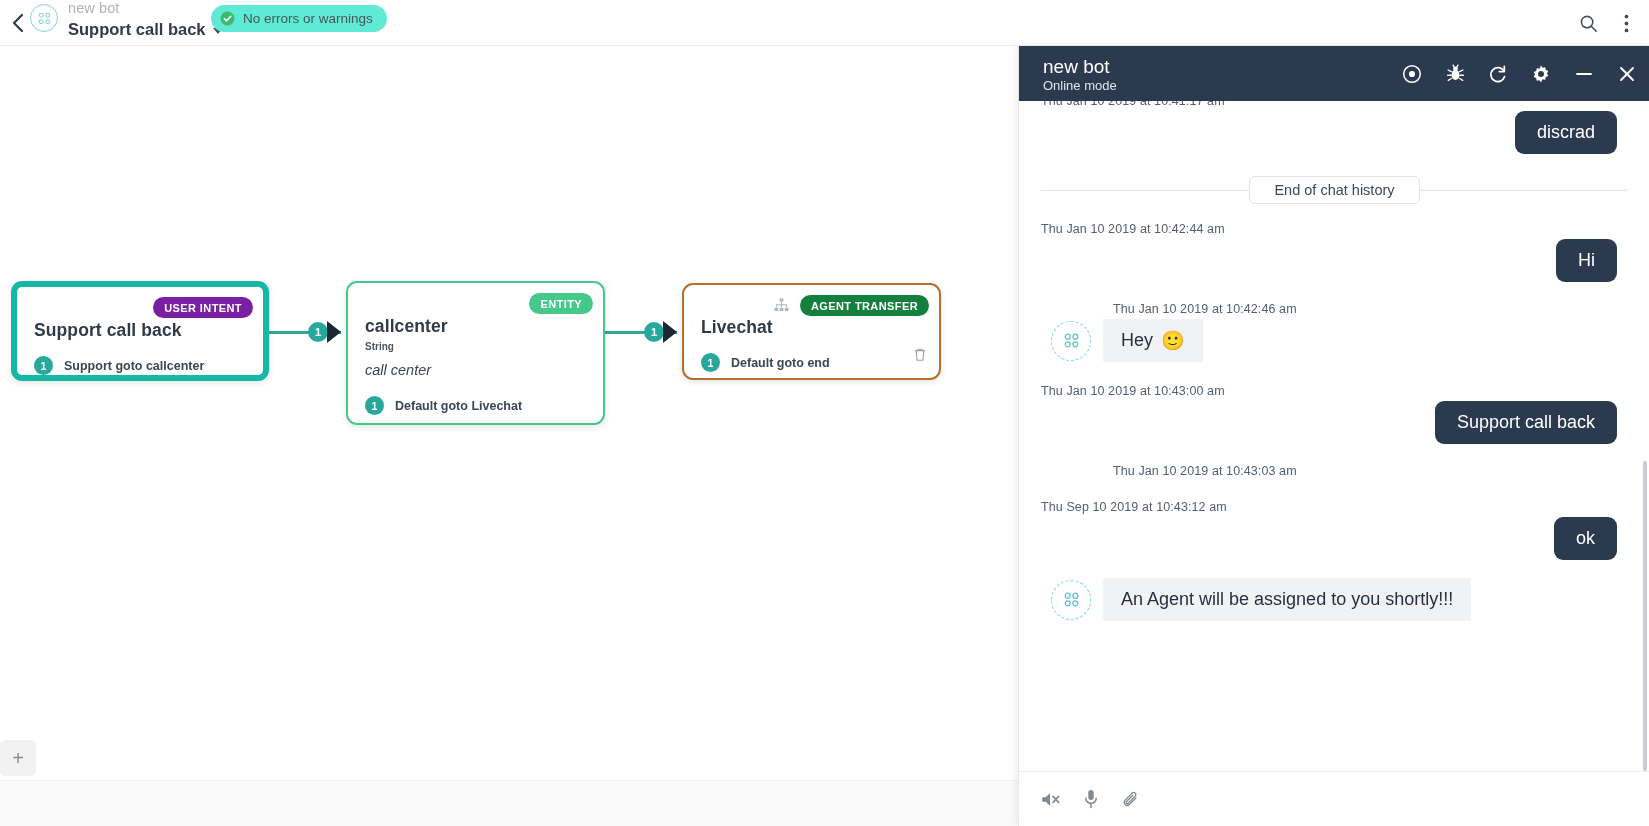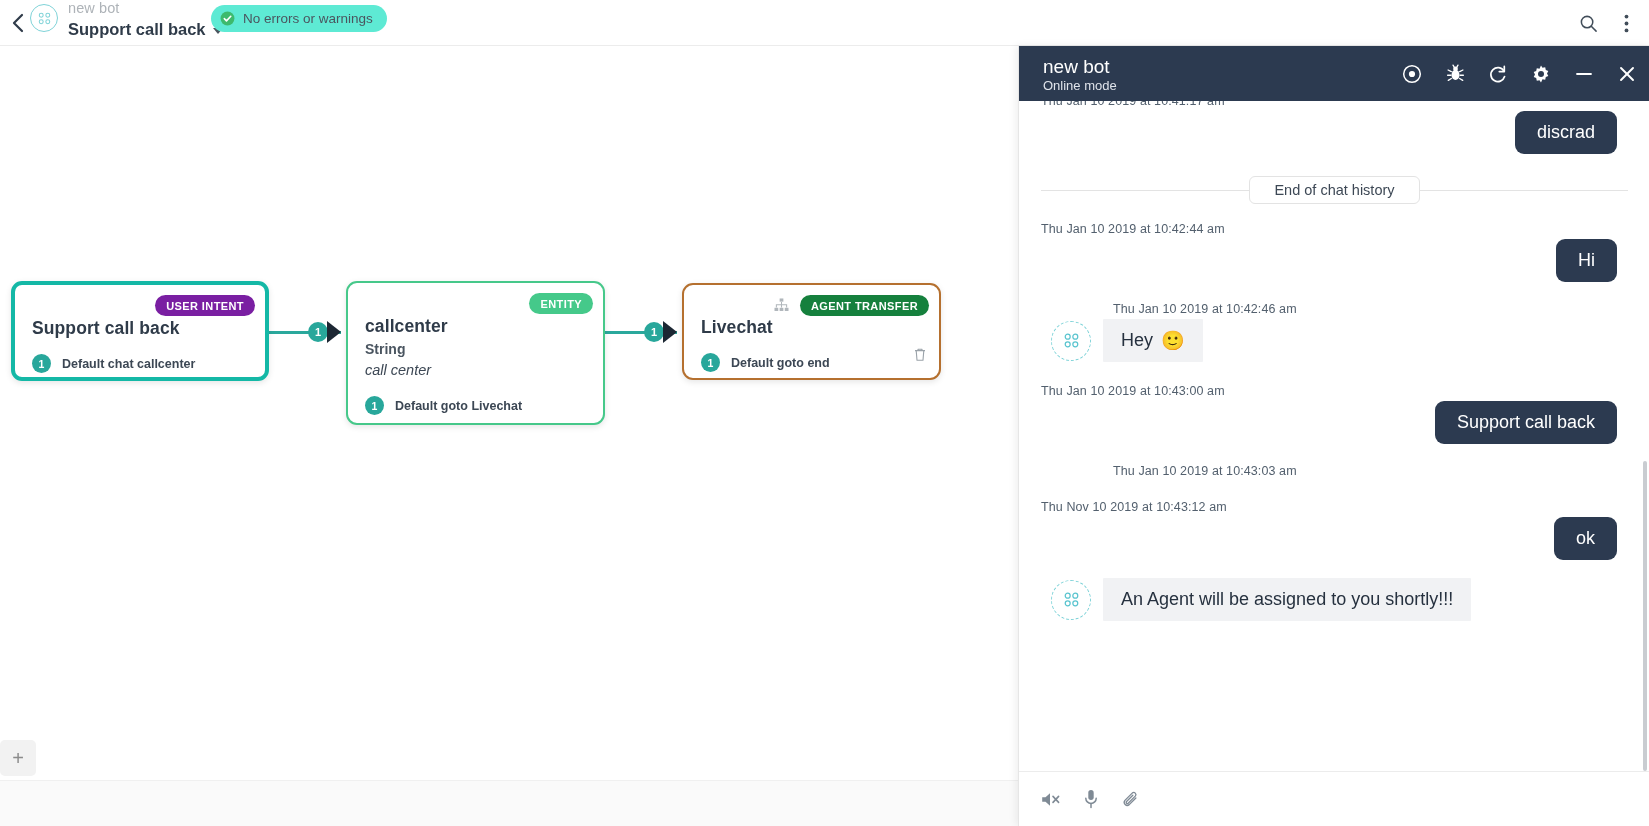--- a/index.html
+++ b/index.html
@@ -60,32 +60,32 @@
     background: #ffffff; overflow: hidden;
   }
   .canvas-bottom-strip {
     position: absolute; left: 0; top: 780px; width: 1018px; height: 46px;
     background: #fafafa; border-top: 1px solid #f0f0f0;
   }
 
   
   .node { position: absolute; background: #fff; border-radius: 11px; }
   .node-intent { left: 11px; top: 235px; width: 258px; height: 100px;
-    border: 4px solid #14b8a6; box-shadow: 0 2px 6px rgba(0,0,0,.10); }
+    border: 6px solid #14b8a6; box-shadow: 0 2px 6px rgba(0,0,0,.10); }
   .node-entity { left: 346px; top: 235px; width: 259px; height: 144px;
     border: 2px solid #46c88a; box-shadow: 0 2px 6px rgba(0,0,0,.10); }
   .node-agent { left: 682px; top: 237px; width: 259px; height: 97px;
     border: 2px solid #b5702f; box-shadow: 0 2px 6px rgba(0,0,0,.10); }
 
   .node-title {
     position: absolute; left: 17px; font-size: 17.5px; font-weight: 700;
     color: #2f3b49; letter-spacing: .1px;
   }
   .node-sub {
-    position: absolute; left: 17px; font-size: 14px; color: #4a5560; font-weight: 600;
+    position: absolute; left: 17px; font-size: 10px; color: #4a5560; font-weight: 600;
   }
   .node-sub-it {
     position: absolute; left: 17px; font-size: 14.5px; color: #3c4754; font-style: italic;
   }
   .badge {
     position: absolute; top: 10px; height: 21px; border-radius: 11px;
     display: flex; align-items: center; padding: 0 11px;
     font-size: 11px; font-weight: 700; color: #fff; letter-spacing: .4px;
     white-space: nowrap;
   }
@@ -277,21 +277,21 @@
 
     <div class="edge" style="left:605px; top:285px; width:72px;"></div>
     <div class="edge-dot" style="left:644px; top:276px;">1</div>
     <div class="edge-arrow" style="left:663px; top:275px;"></div>
 
     <div class="node node-intent">
       <div class="badge badge-intent">USER INTENT</div>
       <div class="node-title" style="top:33px;">Support call back</div>
       <div class="conn-row" style="top:69px;">
         <span class="conn-dot">1</span>
-        <span class="conn-label">Default chat callcenter</span>
+        <span class="conn-label">Support goto callcenter</span>
       </div>
     </div>
 
     <div class="node node-entity">
       <div class="badge badge-entity">ENTITY</div>
       <div class="node-title" style="top:33px;">callcenter</div>
       <div class="node-sub" style="top:58px;">String</div>
       <div class="node-sub-it" style="top:79px;">call center</div>
       <div class="conn-row" style="top:113px;">
         <span class="conn-dot">1</span>
@@ -446,21 +446,21 @@
         <div class="bubble-right-wrap">
           <div class="bubble-right">Support call back</div>
         </div>
       </div>
 
       <div class="msg-row" style="margin-top:20px;">
         <div class="ts left">Thu Jan 10 2019 at 10:43:03 am</div>
       </div>
 
       <div class="msg-row" style="margin-top:22px;">
-        <div class="ts right">Thu Nov 10 2019 at 10:43:12 am</div>
+        <div class="ts right">Thu Sep 10 2019 at 10:43:12 am</div>
         <div class="bubble-right-wrap">
           <div class="bubble-right">ok</div>
         </div>
       </div>
 
       <div class="msg-row" style="margin-top:18px;">
         <div class="bubble-left-wrap">
           <span class="avatar">
             <svg width="19" height="19" viewBox="0 0 20 20">
               <circle cx="6" cy="6" r="2.6" fill="none" stroke="#59c4cf" stroke-width="1.3"></circle>

